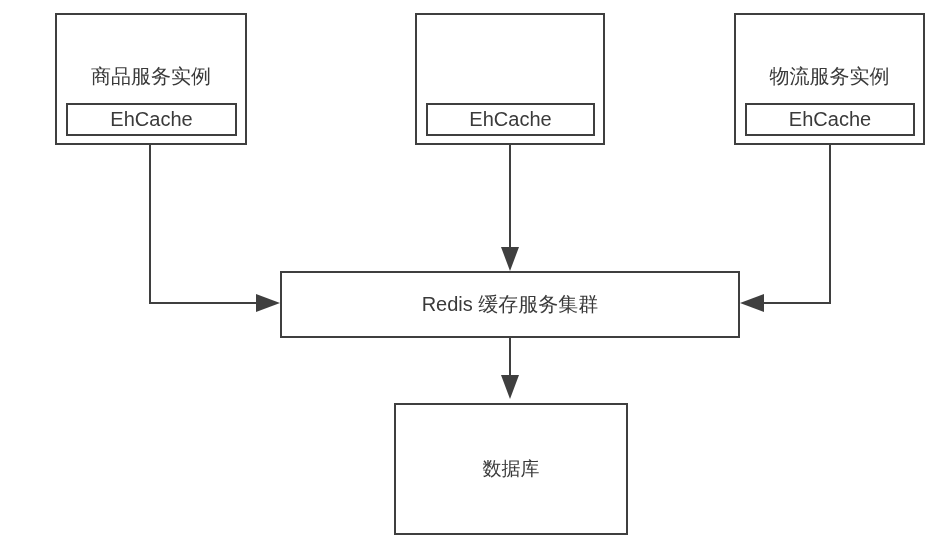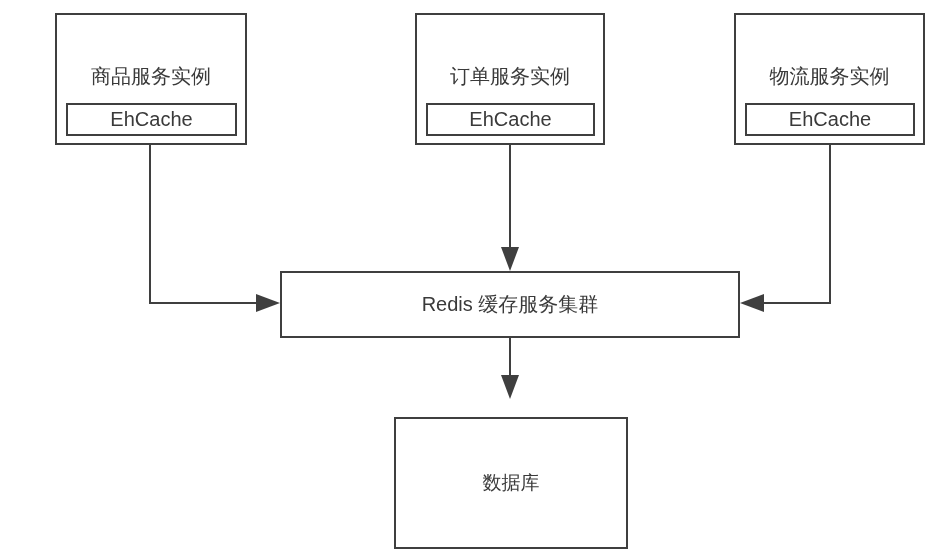--- a/index.html
+++ b/index.html
@@ -52,21 +52,21 @@
     background: #ffffff;
   }
   .center-label-box {
     display: flex;
     align-items: center;
     justify-content: center;
     font-size: 20px;
     white-space: nowrap;
   }
   .redis-box { left: 253px; top: 271px; width: 460px; height: 67px; }
-  .db-box { left: 367px; top: 417px; width: 234px; height: 132px; font-size: 19px; }
+  .db-box { left: 367px; top: 403px; width: 234px; height: 132px; font-size: 19px; }
   svg.connectors {
     position: absolute;
     left: 0; top: 0;
     width: 943px; height: 549px;
     pointer-events: none;
   }
   .connector { stroke: var(--line); stroke-width: 2; fill: none; }
   .arrowhead { fill: var(--line); stroke: none; }
   .watermark {
     position: absolute;
@@ -102,21 +102,20 @@
   </svg>
 
   <div class="node service-box" style="left:28px; width:192px;">
     <div class="service-label">商品服务实例</div>
     <div class="cache-box">
       <span>EhCache</span>
     </div>
   </div>
 
   <div class="node service-box" style="left:388px; width:190px;">
-    <div class="service-label">订单服务实例</div>
     <div class="cache-box">
       <span>EhCache</span>
     </div>
   </div>
 
   <div class="node service-box" style="left:707px; width:191px;">
     <div class="service-label">物流服务实例</div>
     <div class="cache-box">
       <span>EhCache</span>
     </div>

